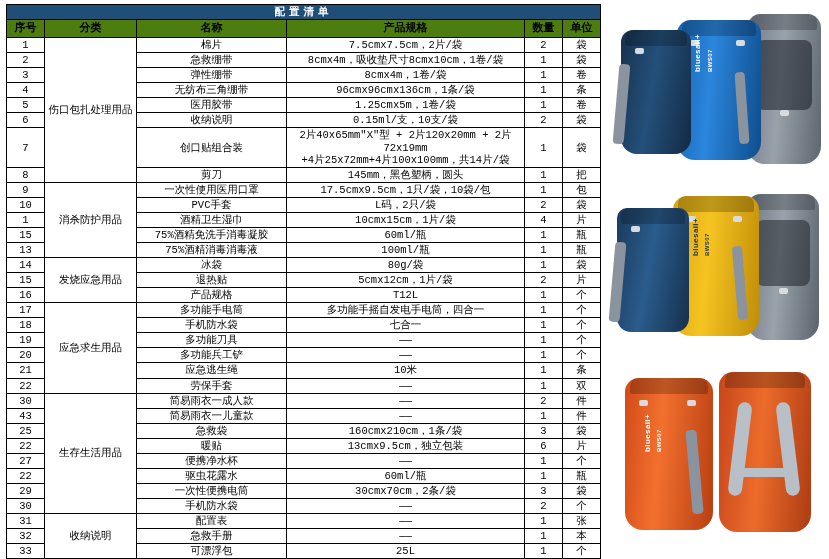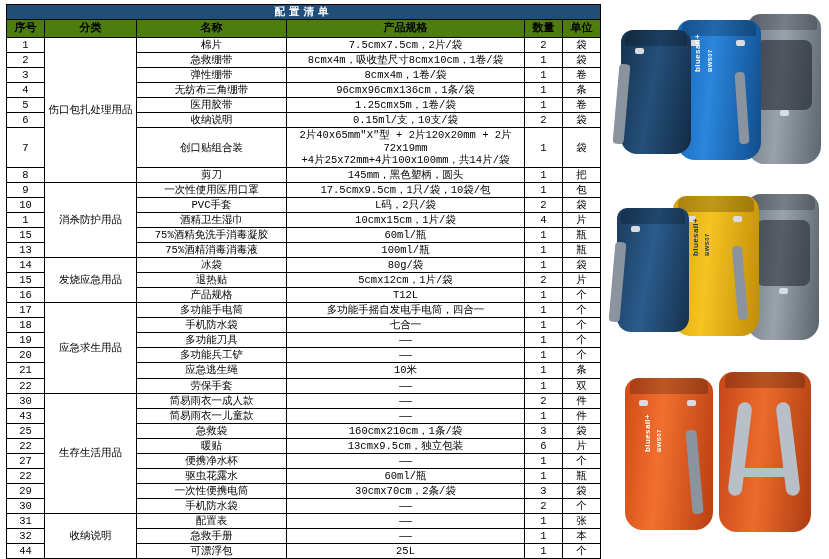--- a/index.html
+++ b/index.html
@@ -428,21 +428,21 @@
             <td>张</td>
           </tr>
           <tr>
             <td>32</td>
             <td class="name">急救手册</td>
             <td class="spec center">——</td>
             <td>1</td>
             <td>本</td>
           </tr>
           <tr>
-            <td>44</td>
+            <td>33</td>
             <td class="name">可漂浮包</td>
             <td class="spec">25L</td>
             <td>1</td>
             <td>个</td>
           </tr>
         </tbody>
     </table>
   </div>
 
   <div class="right-pane">

